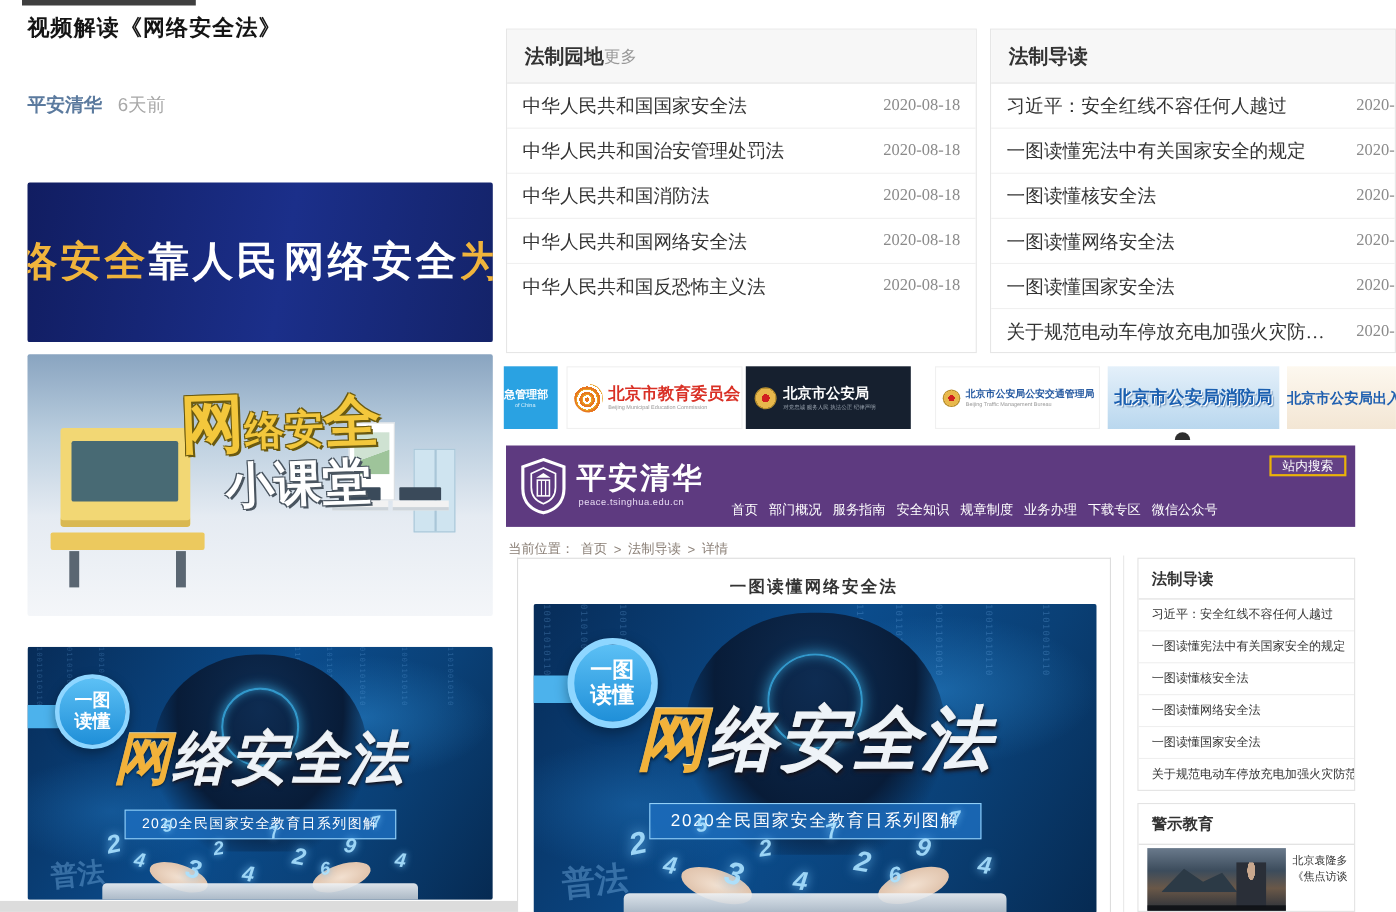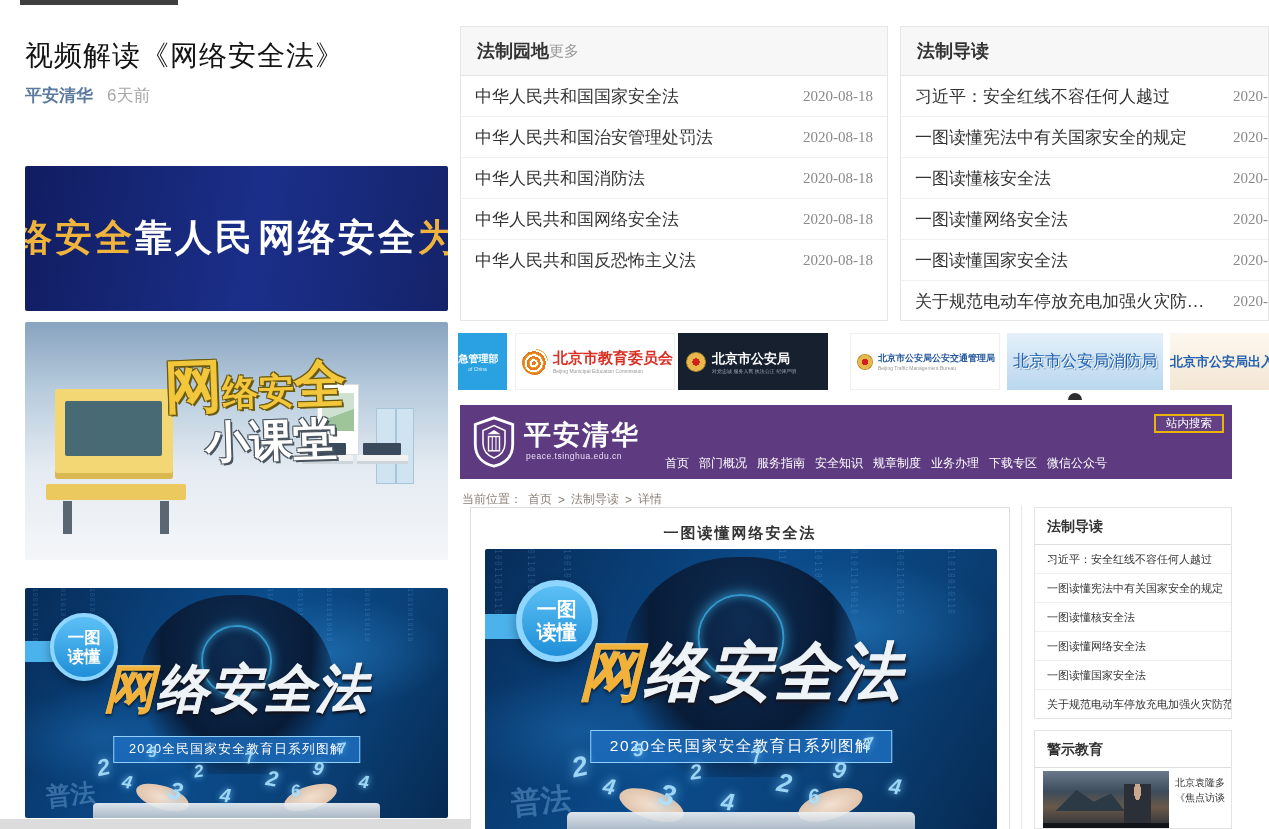--- a/index.html
+++ b/index.html
@@ -3,21 +3,21 @@
 <meta charset="utf-8">
 <style>
   *{margin:0;padding:0;box-sizing:border-box}
   html,body{background:#fff}
   body{width:1269px;height:829px;position:relative;overflow:hidden;
        font-family:"Liberation Sans",sans-serif;color:#333}
   .abs{position:absolute}
 
   
   #topbar-remnant{left:20px;top:0;width:158px;height:5px;background:#3f3f3f}
-  #left-title{left:25px;top:37px;font-size:28px;font-weight:400;color:#141414;letter-spacing:1px}
+  #left-title{left:25px;top:12px;font-size:20px;font-weight:700;color:#141414;letter-spacing:1px}
   #left-meta{left:25px;top:84px;font-size:17px;display:flex;gap:14px;align-items:baseline}
   #left-author{color:#5b7a9e;font-weight:700}
   #left-time{color:#a8a8a8}
   #bottom-strip{left:0;top:819px;width:577px;height:10px;background:#dcdcdc}
 
   
   #banner1{left:25px;top:166px;width:423px;height:145px;border-radius:2px;
     background:linear-gradient(100deg,#111d61,#1b2f8a 55%,#142369);
     display:flex;flex-direction:row;align-items:center;justify-content:center;gap:3px;overflow:hidden}
   #banner1 .tag{font-size:13px;font-weight:700;color:#d9a23c;letter-spacing:2px}
@@ -113,21 +113,21 @@
   #logo2 .s{color:#999;font-size:5px;white-space:nowrap}
   #logo3{left:678px;width:150px;background:#16202f;padding:0 8px;gap:6px}
   .pol-emb{width:20px;height:20px;border-radius:50%;flex:none;
     background:radial-gradient(circle,#d02020 0 26%,#e8b84c 26% 62%,#b89030 62%)}
   #logo3 .m{color:#fff;font-size:13px;font-weight:700;white-space:nowrap}
   #logo3 .s{color:#9aa4b0;font-size:5px;white-space:nowrap}
   #logo4{left:850px;width:150px;background:#fff;border:1px solid #f0f0f0;padding:0 6px;gap:5px}
   #logo4 .m{color:#2458a0;font-size:9px;font-weight:700;white-space:nowrap}
   #logo4 .s{color:#999;font-size:5px;white-space:nowrap}
   #logo5{left:1007px;width:156px;background:linear-gradient(180deg,#e4f0fa,#b9d7ee);justify-content:center}
-  #logo5 .m{color:#1a5fb0;font-size:16px;font-weight:400;white-space:nowrap;
+  #logo5 .m{color:#1a5fb0;font-size:16px;font-weight:700;white-space:nowrap;
     text-shadow:1px 1px 0 #fff,2px 2px 1px rgba(20,70,130,.45)}
   #logo6{left:1170px;width:99px;background:linear-gradient(180deg,#fdf8ef,#f3e6d4)}
   #logo6 .m{color:#2060b0;font-size:13px;font-weight:700;white-space:nowrap}
   #caret{left:1068px;top:393px;width:14px;height:7px;background:#2e2e2e;border-radius:7px 7px 0 0}
 
   
   #site-header{left:460px;top:405px;width:772px;height:74px;background:#5e3a80}
   #sh-logo{position:absolute;left:12px;top:10px;width:44px;height:54px}
   #sh-name{position:absolute;left:64px;top:12px;font-size:27px;font-weight:700;color:#fff;letter-spacing:2px}
   #sh-url{position:absolute;left:66px;top:46px;font-size:8.5px;color:#e9ddf4;letter-spacing:.5px}

